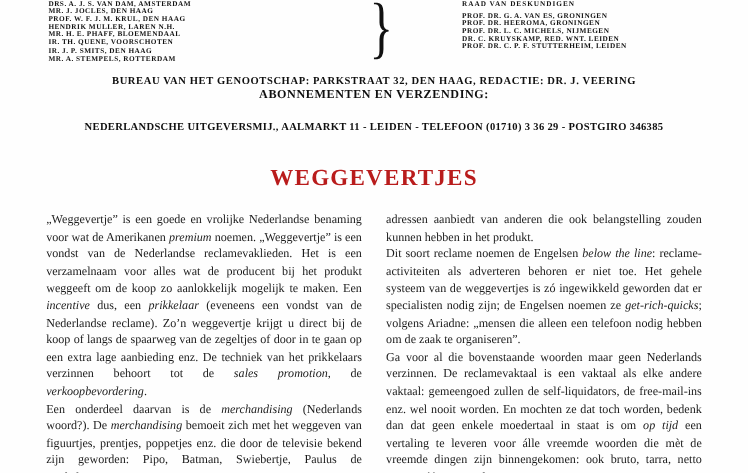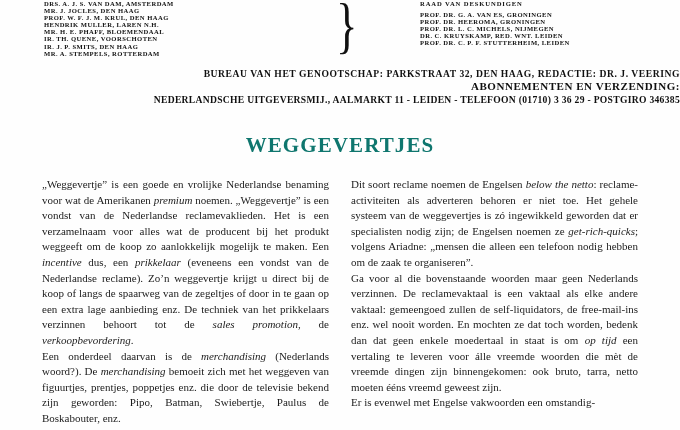--- a/index.html
+++ b/index.html
@@ -82,21 +82,21 @@
     line-height: 1;
     color: #111;
     font-weight: normal;
     transform: scaleX(0.72);
     transform-origin: left top;
   }
 
   
   .bureau {
     margin-top: 12px;
-    text-align: right;
+    text-align: center;
   }
 
   .bureau-line1 {
     font-size: 9.6px;
     font-weight: bold;
     letter-spacing: 0.55px;
     line-height: 13px;
     white-space: nowrap;
     color: #101010;
     text-transform: uppercase;
@@ -113,30 +113,31 @@
   }
 
   .bureau-line3 {
     font-size: 9.6px;
     font-weight: bold;
     letter-spacing: 0.3px;
     line-height: 13px;
     white-space: nowrap;
     color: #101010;
     text-transform: uppercase;
+    margin-top: 16px;
   }
 
   
   .article-title {
     text-align: center;
     font-size: 21px;
     font-weight: bold;
     letter-spacing: 1.1px;
     margin-top: 27px;
-    color: #0f766e;
+    color: #b91c1c;
     font-family: "Liberation Serif", serif;
   }
 
   
   .columns {
     display: flex;
     margin-top: 19px;
     padding: 0 42px;
     box-sizing: border-box;
     gap: 22px;
@@ -210,20 +211,21 @@
 
   <div class="columns">
 
     <div class="col">
       <p>„Weggevertje” is een goede en vrolijke Nederlandse benaming voor wat de Amerikanen <i>premium</i> noemen. „Weggevertje” is een vondst van de Nederlandse reclamevaklieden. Het is een verzamelnaam voor alles wat de producent bij het produkt weggeeft om de koop zo aanlokkelijk mogelijk te maken. Een <i>incentive</i> dus, een <i>prikkelaar</i> (eveneens een vondst van de Nederlandse reclame). Zo’n weggevertje krijgt u direct bij de koop of langs de spaarweg van de zegeltjes of door in te gaan op een extra lage aanbieding enz. De techniek van het prikkelaars verzinnen behoort tot de <i>sales promotion</i>, de <i>verkoopbevordering</i>.</p>
       <p>Een onderdeel daarvan is de <i>merchandising</i> (Nederlands woord?). De <i>merchandising</i> bemoeit zich met het weggeven van figuurtjes, prentjes, poppetjes enz. die door de televisie bekend zijn geworden: Pipo, Batman, Swiebertje, Paulus de Boskabouter, enz.</p>
       <p>In een artikel in Ariadne 23 (1968) blz. 43-44 vonden we nog de volgende zaken die tot de weggevertjes</p>
     </div>
 
     <div class="col">
-      <p>Dit soort reclame noemen de Engelsen <i>below the netto</i>: reclame-activiteiten als adverteren behoren er niet toe. Het gehele systeem van de weggevertjes is zó ingewikkeld geworden dat er specialisten nodig zijn; de Engelsen noemen ze <i>get-rich-quicks</i>; volgens Ariadne: „mensen die alleen een telefoon nodig hebben om de zaak te organiseren”.</p>
+      <p>adressen aanbiedt van anderen die ook belangstelling zouden kunnen hebben in het produkt.</p>
+      <p>Dit soort reclame noemen de Engelsen <i>below the line</i>: reclame-activiteiten als adverteren behoren er niet toe. Het gehele systeem van de weggevertjes is zó ingewikkeld geworden dat er specialisten nodig zijn; de Engelsen noemen ze <i>get-rich-quicks</i>; volgens Ariadne: „mensen die alleen een telefoon nodig hebben om de zaak te organiseren”.</p>
       <p>Ga voor al die bovenstaande woorden maar geen Nederlands verzinnen. De reclamevaktaal is een vaktaal als elke andere vaktaal: gemeengoed zullen de self-liquidators, de free-mail-ins enz. wel nooit worden. En mochten ze dat toch worden, bedenk dan dat geen enkele moedertaal in staat is om <i>op tijd</i> een vertaling te leveren voor álle vreemde woorden die mèt de vreemde dingen zijn binnengekomen: ook bruto, tarra, netto moeten ééns vreemd geweest zijn.</p>
       <p>Er is evenwel met Engelse vakwoorden een omstandig-</p>
     </div>
 
   </div>
 
 </div>
 
 </body></html>

